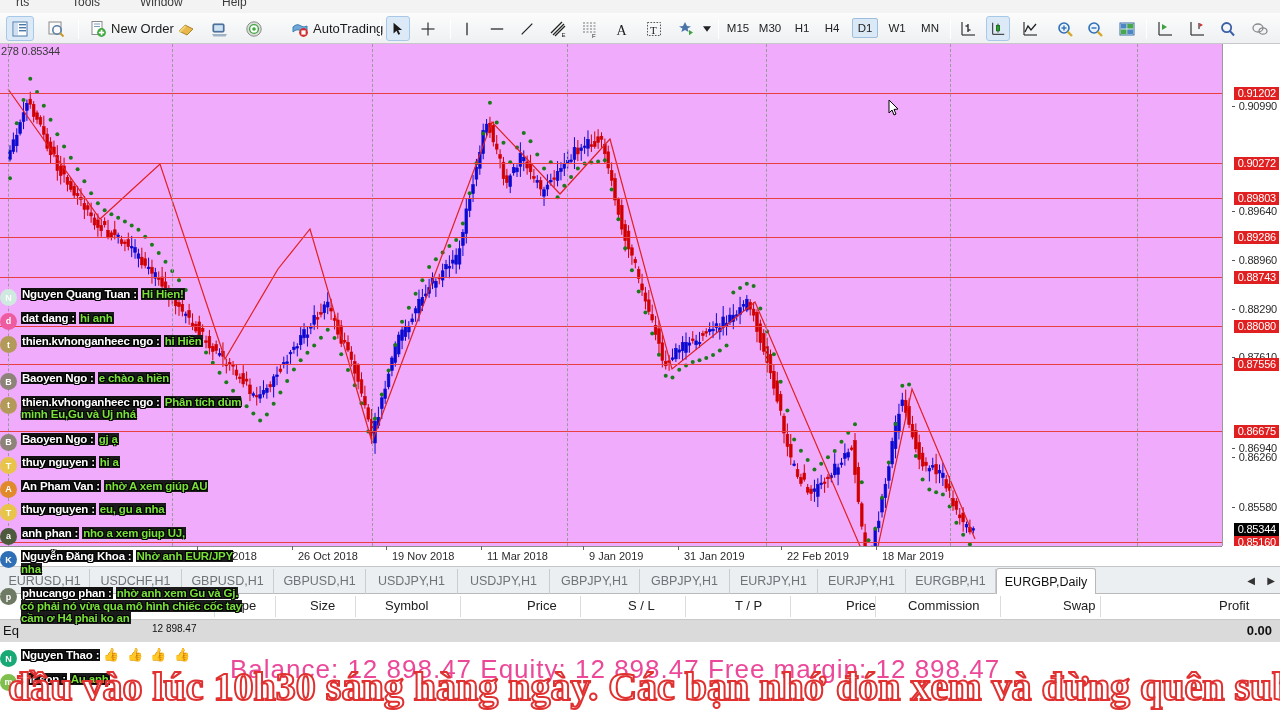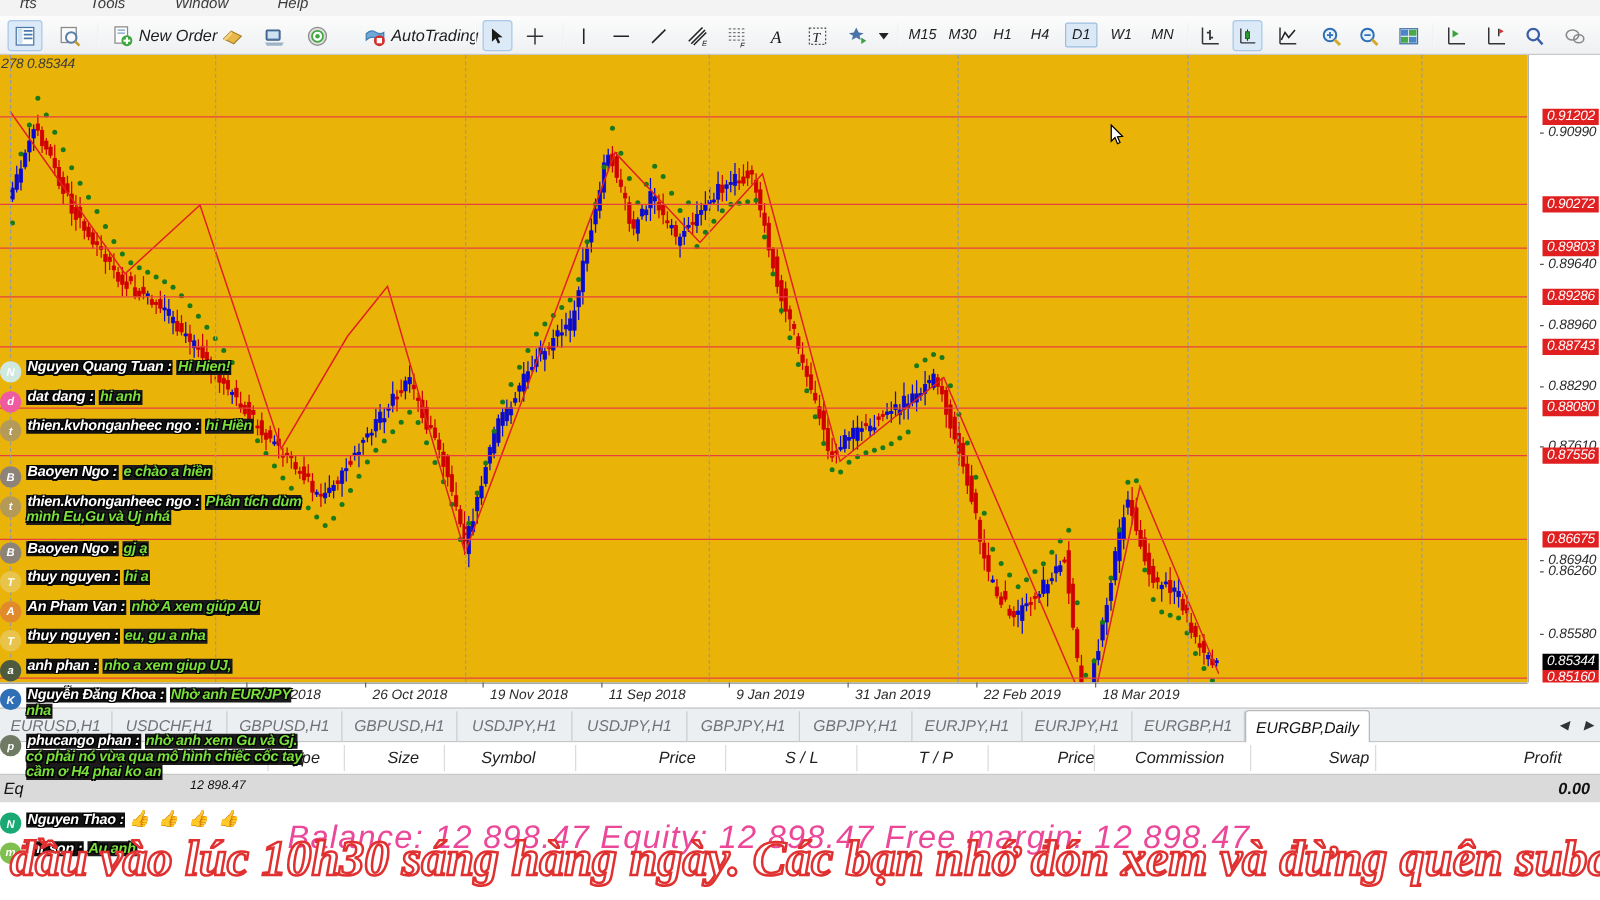--- a/index.html
+++ b/index.html
@@ -1,18 +1,18 @@
 <!DOCTYPE html>
 <html><head>
 <meta charset="utf-8">
 <style>
   * { box-sizing: border-box; margin:0; padding:0; }
   html,body { width:1280px; height:720px; overflow:hidden; background:#fff;
               font-family:"Liberation Sans", sans-serif; }
-  #app { position:relative; width:1080px; height:720px;font-style:italic; }
+  #app { position:relative; width:1080px; height:720px; }
 
   
   .menubar { position:absolute; left:0; top:0; width:1280px; height:13px;
              background:#f3f3f3; overflow:hidden; }
   .menubar .mi { position:absolute; top:-5px; font-size:12px; color:#3a3a3a; }
 
   
   .toolbar { position:absolute; left:0; top:13px; width:1280px; height:31px;
              background:linear-gradient(#fcfcfc,#eef0f2);
              border-bottom:1px solid #c8c8c8; }
@@ -22,21 +22,21 @@
   .tb-label { font-size:13px; color:#1c1c1c; white-space:nowrap; }
   .tf { position:absolute; top:5px; height:20px; display:flex; align-items:center;
         justify-content:center; font-size:11.5px; color:#222; padding:0 5px; }
   .tf.active { background:#dbe8f6; border:1px solid #9dbede; border-radius:2px; }
   .sep { position:absolute; top:6px; width:1px; height:20px;
          background:#cfcfcf; border-right:1px solid #fff; }
   .ico { width:18px; height:18px; display:block; }
 
   
   .chart { position:absolute; left:0; top:44px; width:1222px; height:502px;
-           background:#eab308; overflow:hidden; }
+           background:#f0abfc; overflow:hidden; }
   .scale { position:absolute; left:1222px; top:44px; width:58px; height:502px;
            background:#fff; border-left:1px solid #9a9a9a; overflow:hidden; }
   .chart-label { position:absolute; left:1px; top:1px; font-size:11px; color:#3b3b3b;
                  letter-spacing:-.2px; }
   .hline { position:absolute; left:0; width:1222px; height:1px; background:#e84040; }
   .vline { position:absolute; top:0; width:0; height:502px;
            border-left:1px dashed #9a9a9a; }
   .tag { position:absolute; right:1px; height:13px; line-height:13px; font-size:11px;
          padding:0 3px 0 4px; color:#fff; background:#e02020; white-space:nowrap;
          letter-spacing:-.2px; }
@@ -1128,21 +1128,21 @@
         <div class="tag cur" style="top: 479px;">0.85344</div>
         <div class="tag" style="top: 492px;">0.85160</div>
       </div>
   </div>
 
   <div class="dateax">
     <div id="date-layer">
         <span class="dlab" style="left: 203px;">4 Oct 2018</span>
         <span class="dlab" style="left: 298px;">26 Oct 2018</span>
         <span class="dlab" style="left: 392px;">19 Nov 2018</span>
-        <span class="dlab" style="left: 487px;">11 Sep 2018</span>
+        <span class="dlab" style="left: 487px;">11 Mar 2018</span>
         <span class="dlab" style="left: 589px;">9 Jan 2019</span>
         <span class="dlab" style="left: 684px;">31 Jan 2019</span>
         <span class="dlab" style="left: 787px;">22 Feb 2019</span>
         <span class="dlab" style="left: 882px;">18 Mar 2019</span>
       </div>
   </div>
 
   <div class="tabbar">
     <div id="tab-layer">
         <div class="tab" style="left: 0px; width: 90px;">EURUSD,H1</div>

